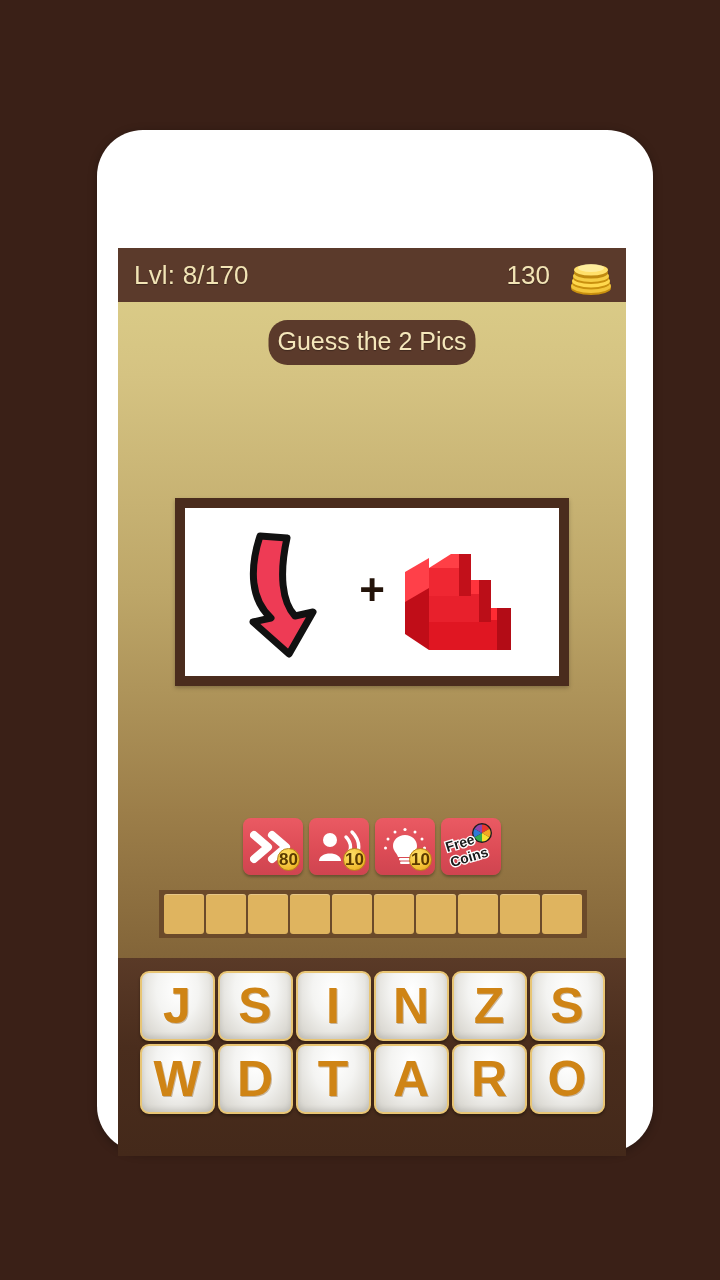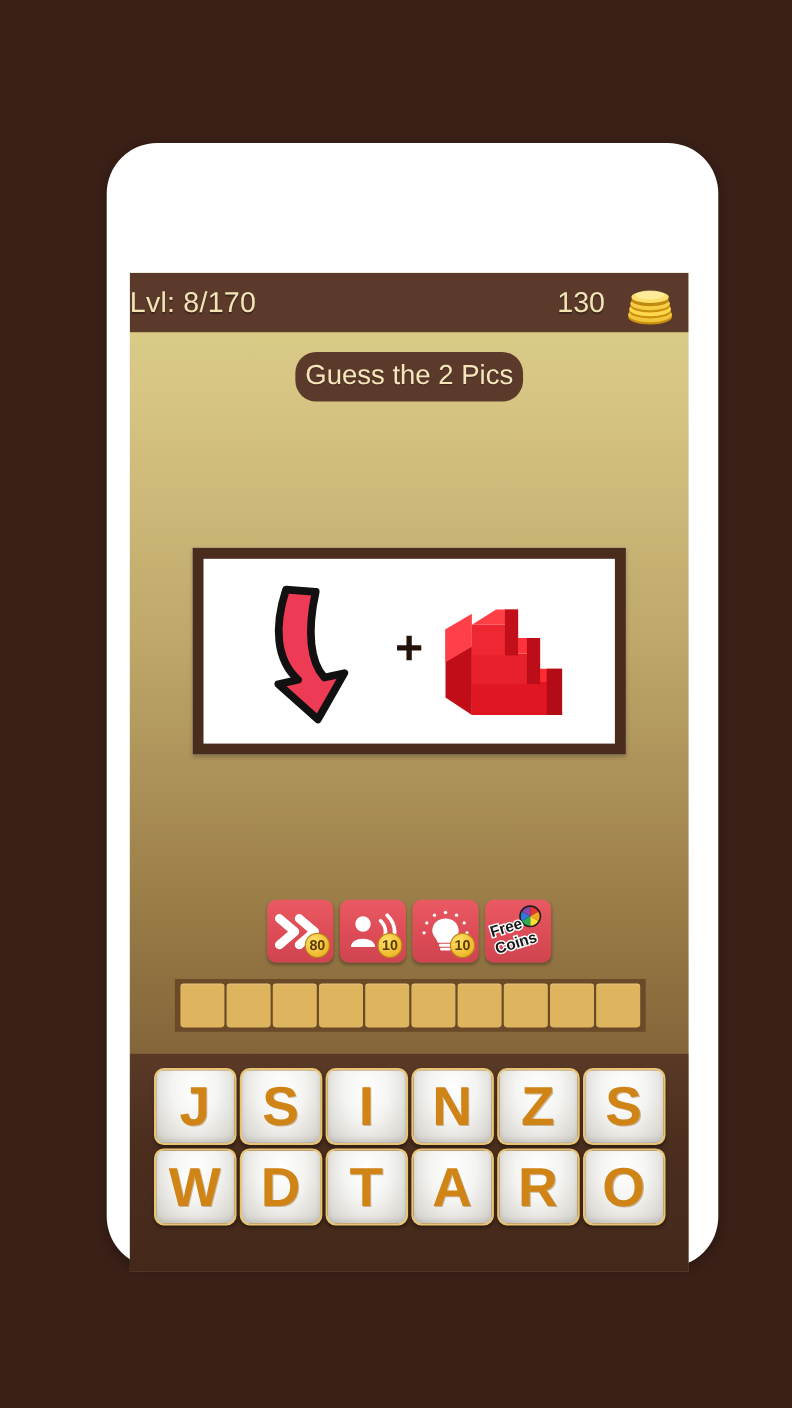--- a/index.html
+++ b/index.html
@@ -24,21 +24,21 @@
     width:508px; height:908px;
     overflow:hidden;
     background:linear-gradient(180deg,#ddd08a 0%,#d5c382 14%,#bda668 38%,#9c7e49 62%,#7d5f35 82%,#6b4d2b 100%);
   }
 
   
   .status-bar {
     position:absolute; left:0; top:0; width:508px; height:54px;
     background:#5b3a2b;
     display:flex; align-items:center; justify-content:space-between;
-    padding:0 10px 0 0;
+    padding:0 10px 0 16px;
   }
   .lvl-text {
     color:#f2e4b5; font-size:26px; letter-spacing:.2px;
     text-shadow:0 1px 1px rgba(0,0,0,.35);
   }
   .coins-wrap { display:flex; align-items:center; gap:16px; }
   .coins-text {
     color:#f2e4b5; font-size:26px;
     text-shadow:0 1px 1px rgba(0,0,0,.35);
   }
@@ -86,21 +86,21 @@
     background:linear-gradient(180deg,#ea5a63 0%,#dd4c56 55%,#cf4450 100%);
     box-shadow:0 2px 3px rgba(0,0,0,.30);
     display:flex; align-items:center; justify-content:center;
   }
   .pu-icon { width:46px; height:40px; display:block; }
   .pu-badge {
     position:absolute; right:3px; bottom:4px;
     width:23px; height:23px; border-radius:50%;
     background:radial-gradient(circle at 35% 30%,#ffe169,#f0b92c 70%,#cf9312);
     border:1px solid #b8841a;
-    color:#5b3a00; font-size:13px; font-weight:bold;
+    color:#5b3a00; font-size:17px; font-weight:bold;
     display:flex; align-items:center; justify-content:center;
   }
   .free-coins-txt {
     position:absolute; left:0; top:0; width:100%; height:100%;
   }
 
   
   .answer-bar {
     position:absolute; left:41px; top:642px;
     width:428px; height:48px;

